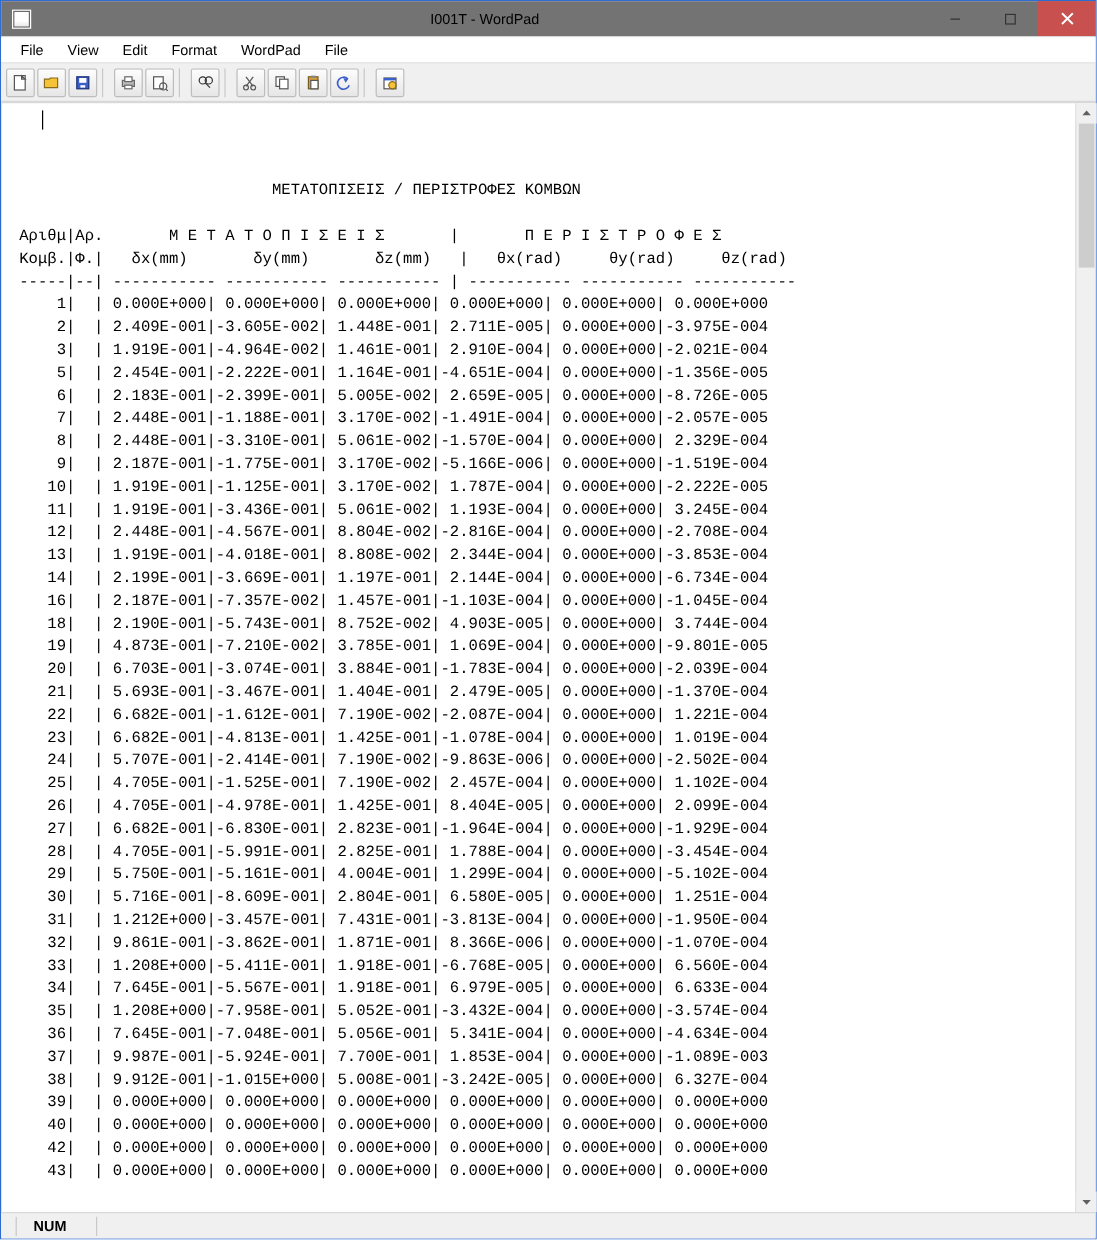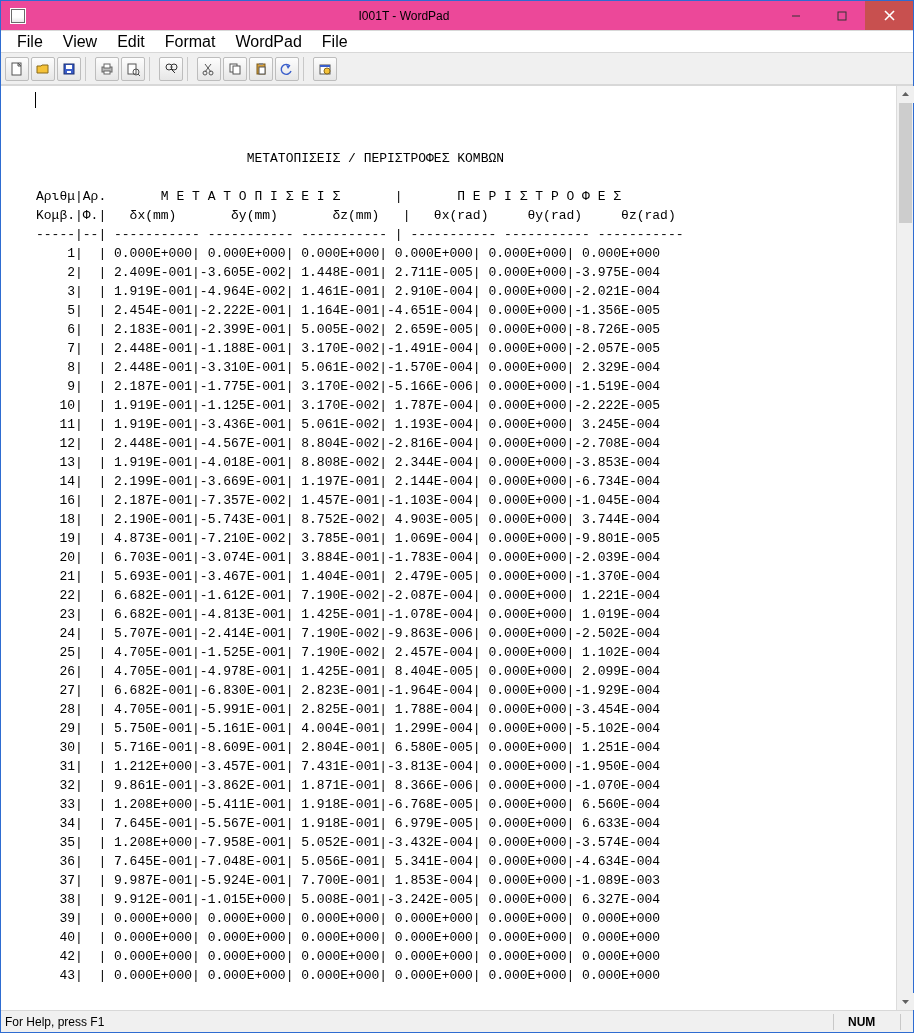--- a/index.html
+++ b/index.html
@@ -13,21 +13,21 @@
   }
   .window {
     width:914px; height:1033px;
     border:1px solid #2e6cd1;
     display:flex; flex-direction:column;
     background:#fff;
   }
   
   .titlebar {
     height:30px;
-    background:#ec4899;
+    background:#737373;
     border-bottom:1px solid #d8d8d8;
     display:flex; align-items:stretch;
   }
   .titlebar .icon-slot {
     width:34px; display:flex; align-items:center; justify-content:center;
   }
   .titlebar .title {
     flex:1; display:flex; align-items:center; justify-content:center;
     font-size:12px; color:#000;
   }
@@ -42,21 +42,21 @@
   .menubar {
     height:22px;
     background:#fff;
     border-bottom:1px solid #d8d8d8;
     display:flex; align-items:center;
     padding:0 6px;
     gap:0;
   }
   .menubar .menu-item {
     padding:2px 10px;
-    font-size:16px;
+    font-size:12px;
     color:#000;
     cursor:default;
   }
   
   .toolbar {
     height:32px;
     background:#f0f0f0;
     border-bottom:1px solid #d8d8d8;
     display:flex; align-items:center;
     padding:2px 4px;
@@ -77,21 +77,21 @@
   
   .docwrap {
     flex:1;
     display:flex;
     border-top:1px solid #d8d8d8;
     min-height:0;
   }
   .doc {
     flex:1;
     overflow:hidden;
-    padding:6px 0 6px 35px;
+    padding:6px 0 6px 15px;
     font-family: "Courier New", monospace;
     font-size:13px;
     line-height:19px;
     white-space:pre;
     color:#000;
     position:relative;
     border-radius:14px;
   }
   .caret {
     position:absolute;
@@ -319,19 +319,18 @@
       <div class="thumb" style="top:17px; height:120px;"></div>
       <div class="arrow down">
           <svg width="9" height="9">
             <path d="M1 3 L4.5 7 L8 3 Z" fill="#606060"></path>
           </svg>
         </div>
     </div>
   </div>
 
   <div class="statusbar">
-    <div class="status-text">For Help, press F1</div>
     <div class="panel-sep"></div>
     <div class="num">NUM</div>
     <div class="panel-sep"></div>
   </div>
 
 </div>
 
 </body></html>

